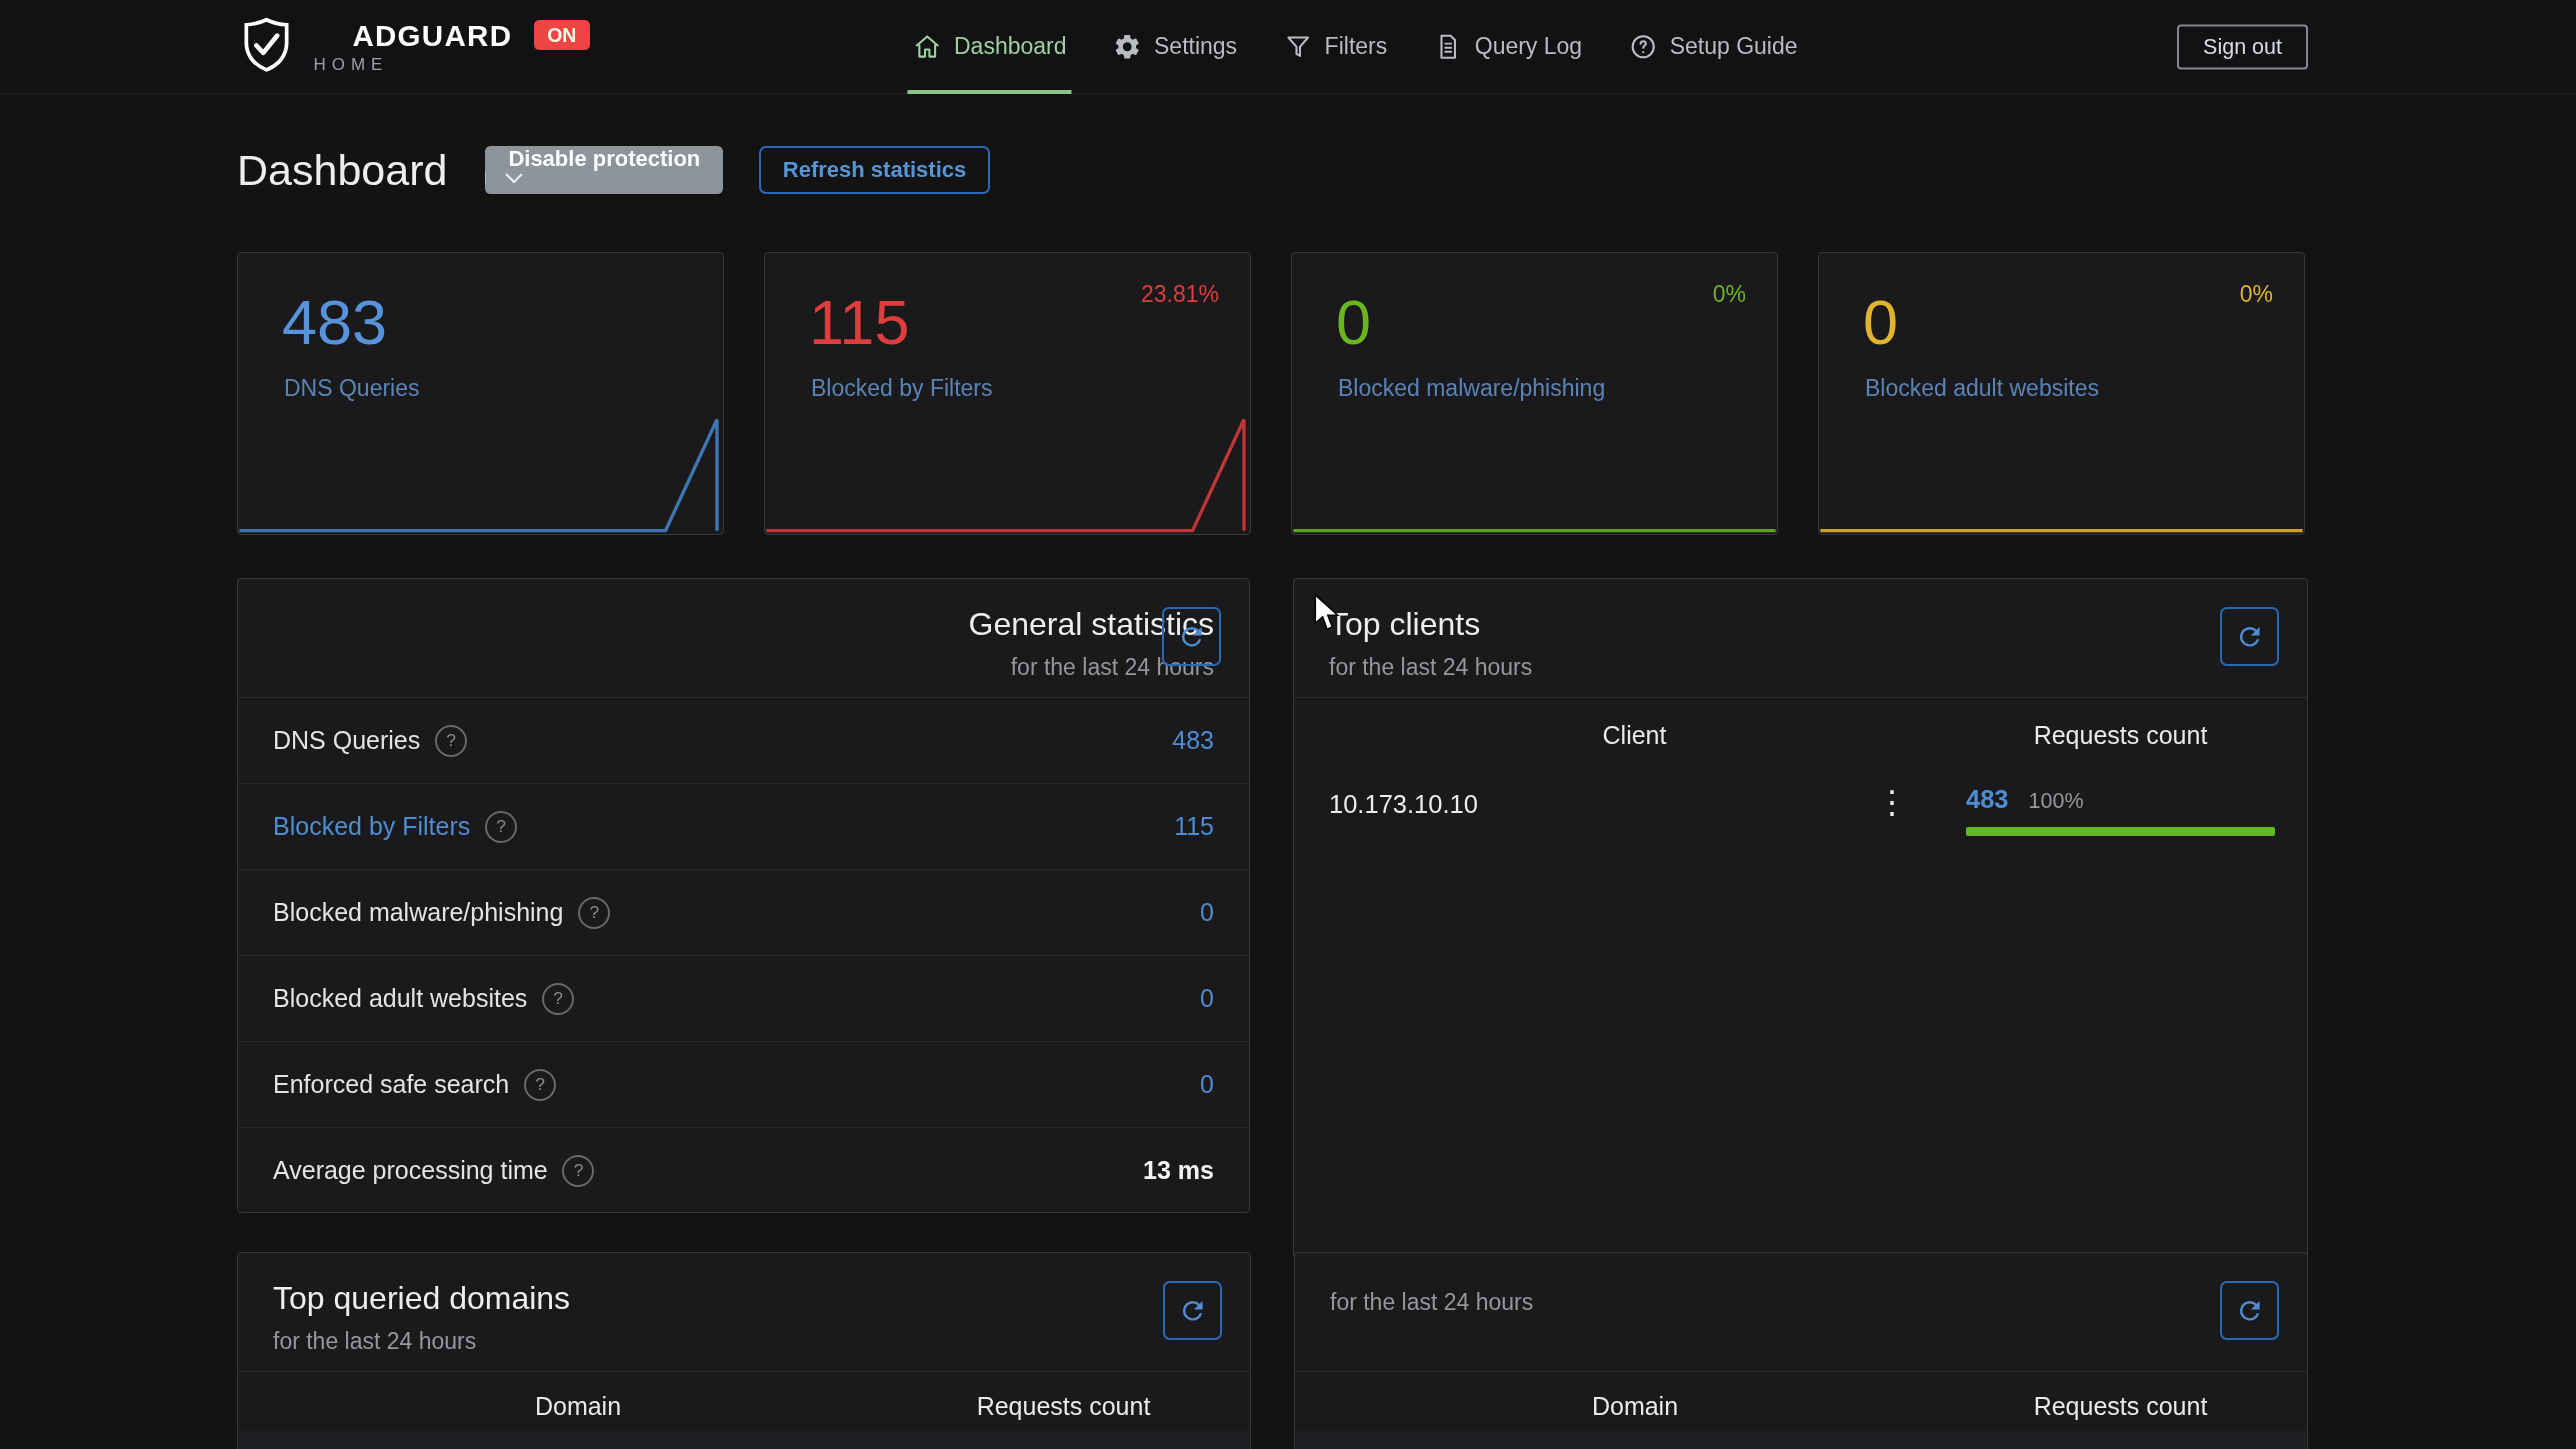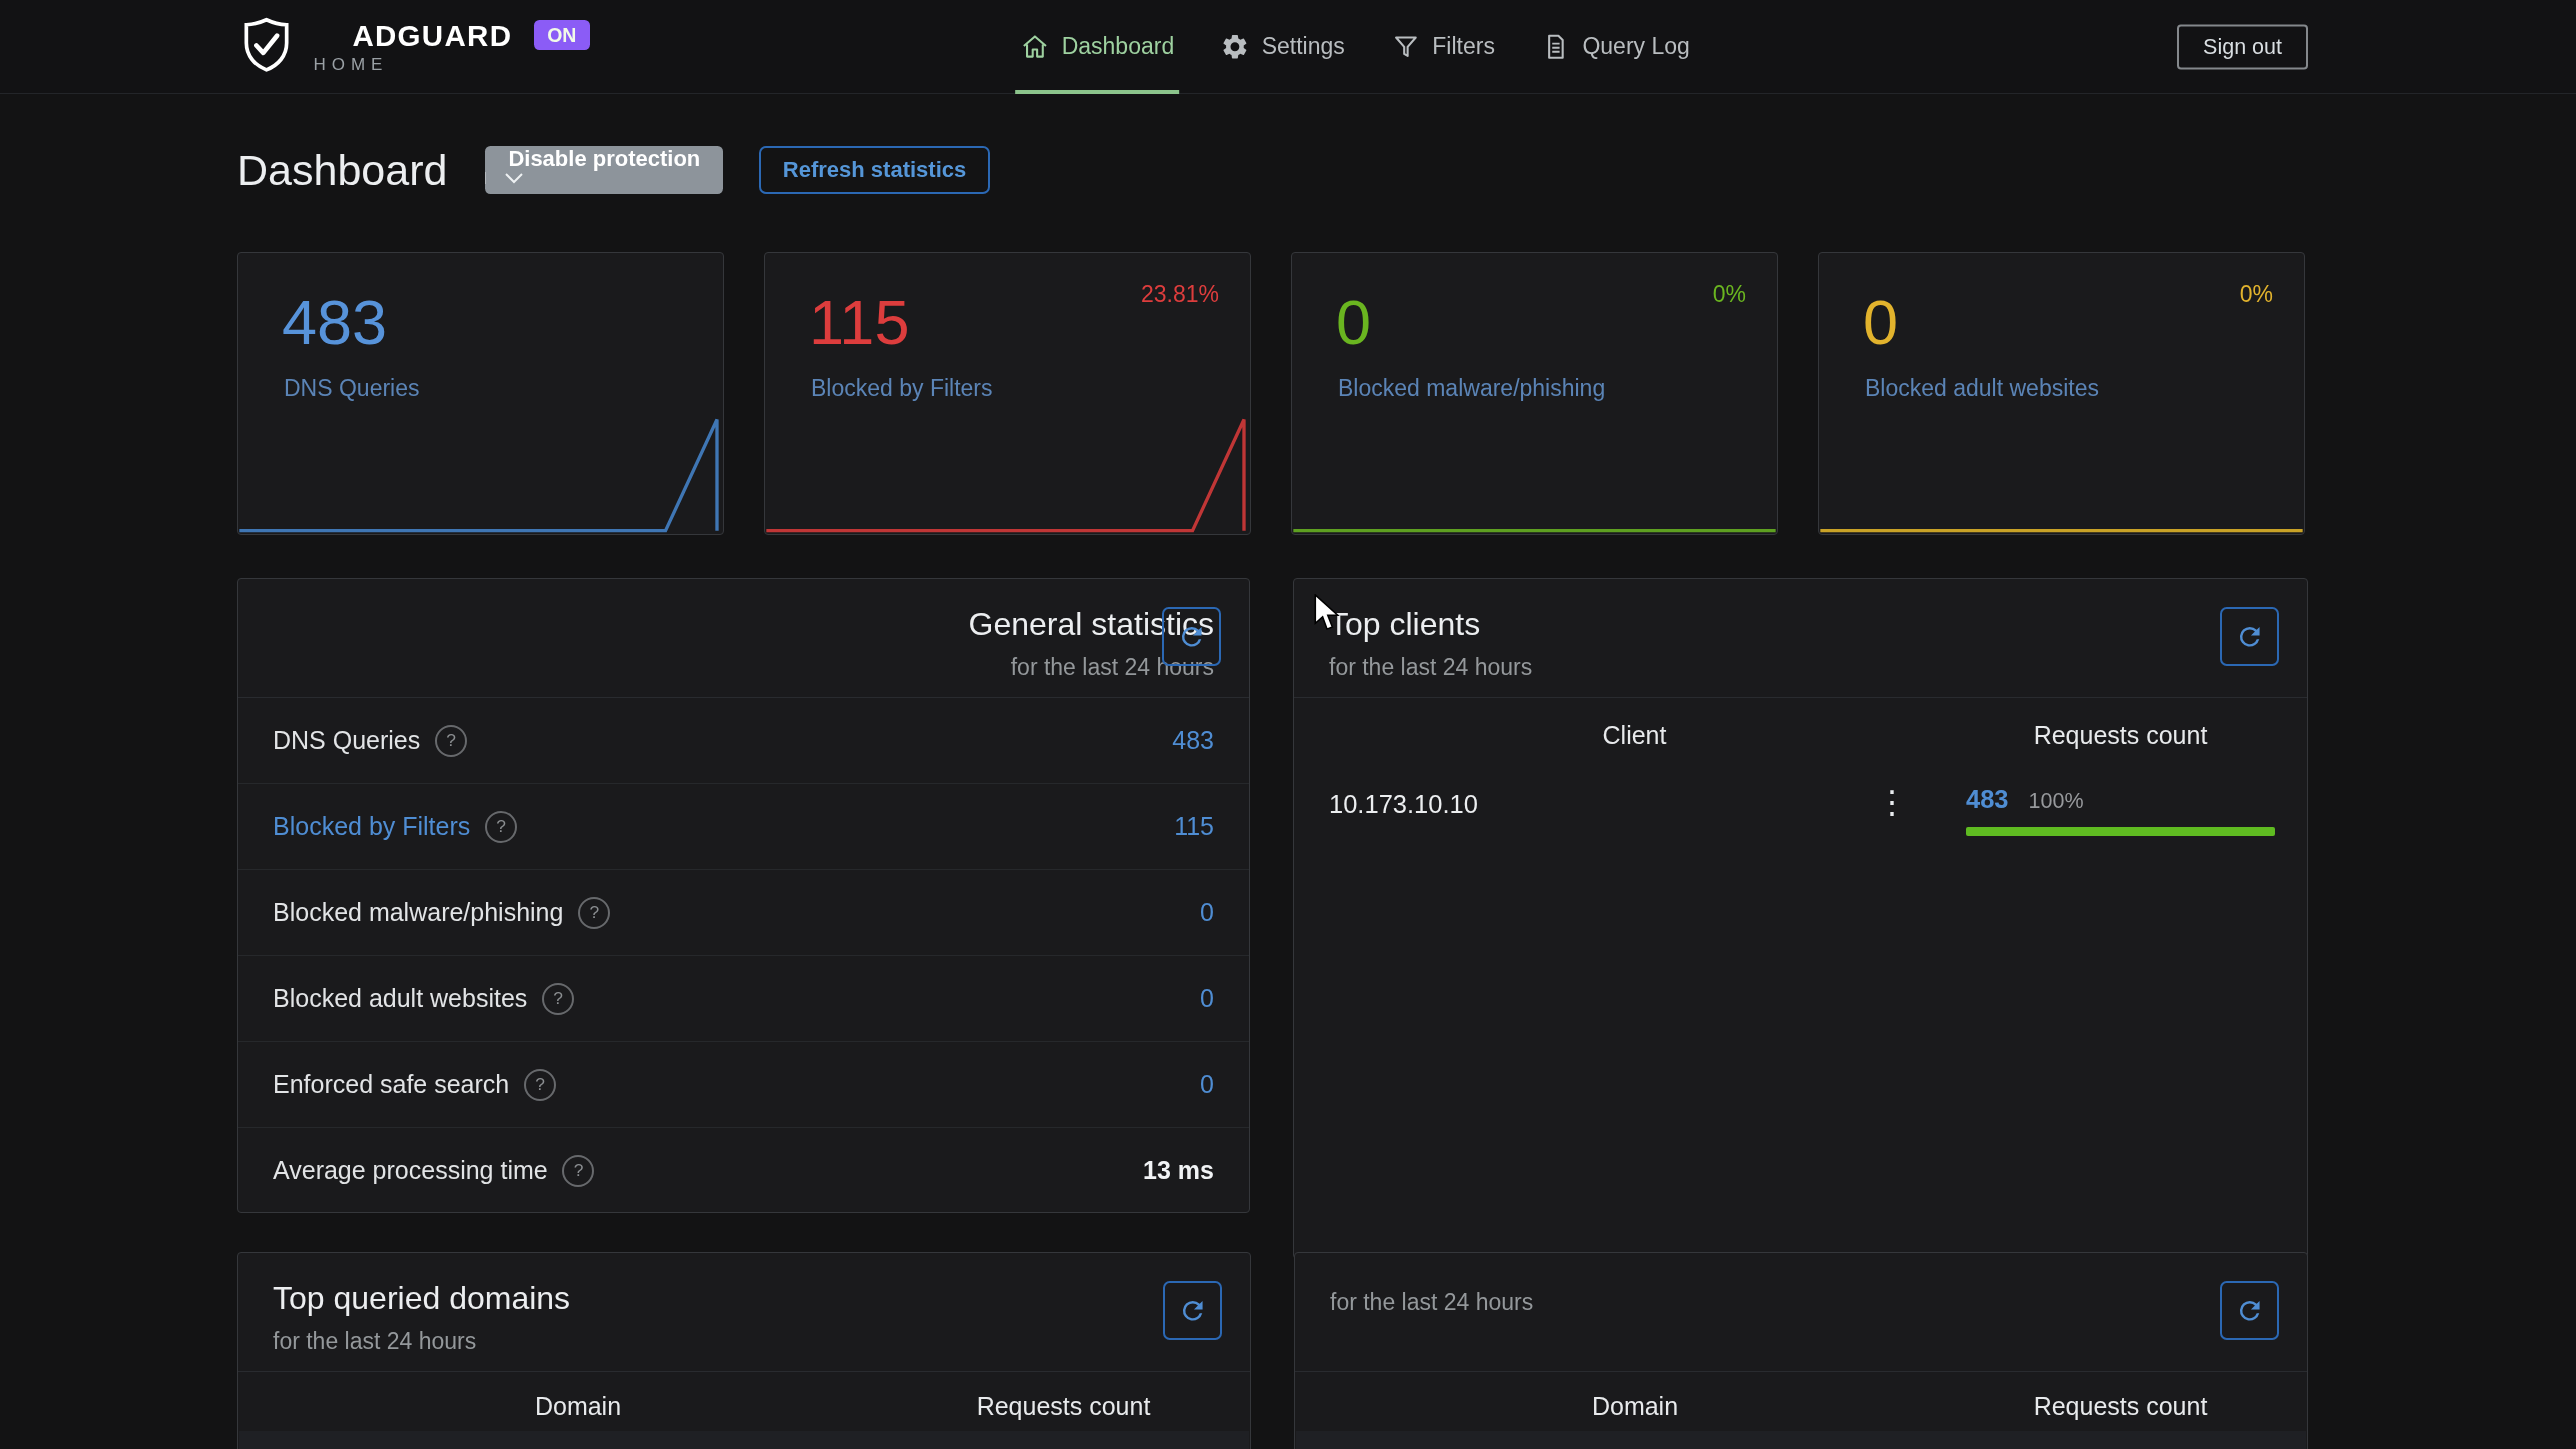--- a/index.html
+++ b/index.html
@@ -8,21 +8,21 @@
 
   
   .topbar{position:absolute;left:0;top:0;width:100%;height:93px;background:#121214;
           border-bottom:1.3px solid #232529;}
   .logo{position:absolute;left:237px;top:0;height:93px;display:flex;align-items:center;}
   .shield{width:59px;height:63px;margin-right:17.4px;}
   .brand-col{display:flex;flex-direction:column;}
   .brand-row{display:flex;align-items:center;}
   .brand{font-size:29.5px;font-weight:bold;color:#ffffff;letter-spacing:1.3px;line-height:1;margin-left:39px;}
   .brand-sub{font-size:17px;color:#9aa0a5;letter-spacing:6px;margin-top:5.4px;line-height:1;}
-  .on-badge{background:#8b5cf6;color:#f2fae8;font-size:19.5px;font-weight:bold;
+  .on-badge{background:#ef4444;color:#f2fae8;font-size:19.5px;font-weight:bold;
             padding:5.4px 13.4px;border-radius:5.4px;margin-left:21.5px;line-height:1;}
   .nav{position:absolute;left:50%;transform:translateX(calc(-50% + 67px));top:0;height:93px;
        display:flex;gap:46px;}
   .nav-item{display:flex;align-items:center;gap:12px;color:#b9bdc0;font-size:23px;
             position:relative;height:100%;cursor:pointer;}
   .nav-item svg{width:29.5px;height:29.5px;flex:0 0 auto;}
   .nav-item.active{color:#9ed1a0;}
   .nav-item.active::after{content:"";position:absolute;left:-5.4px;right:-5.4px;bottom:-1.3px;
                           height:4px;background:#8cc48c;}
   .signout{position:absolute;right:268px;top:50%;transform:translateY(-50%);
@@ -141,20 +141,27 @@
       </svg>
       <span>Filters</span>
     </div>
     <div class="nav-item">
       <svg viewBox="0 0 24 24">
         <path d="M6.5 3h7.5l3.5 3.5V21h-11z" fill="none" stroke="currentColor" stroke-width="1.7" stroke-linejoin="round"></path>
         <path d="M9 9.5h6M9 12.8h6M9 16.1h6" stroke="currentColor" stroke-width="1.5"></path>
       </svg>
       <span>Query Log</span>
     </div>
+    <div class="nav-item">
+      <svg viewBox="0 0 24 24">
+        <circle cx="12" cy="12" r="8.6" fill="none" stroke="currentColor" stroke-width="1.7"></circle>
+        <path d="M9.9 9.6c0-1.3 1-2.1 2.1-2.1s2.1.7 2.1 1.9c0 1.8-2.1 1.7-2.1 3.4M12 16.3v.2" fill="none" stroke="currentColor" stroke-width="1.7" stroke-linecap="round"></path>
+      </svg>
+      <span>Setup Guide</span>
+    </div>
   </div>
 
   <button class="signout">Sign out</button>
 </div>
 
 <div class="title-row">
   <h1 class="h1">Dashboard</h1>
   <div class="btn-split">
     <span class="label">Disable protection</span>
     <span class="chev">

